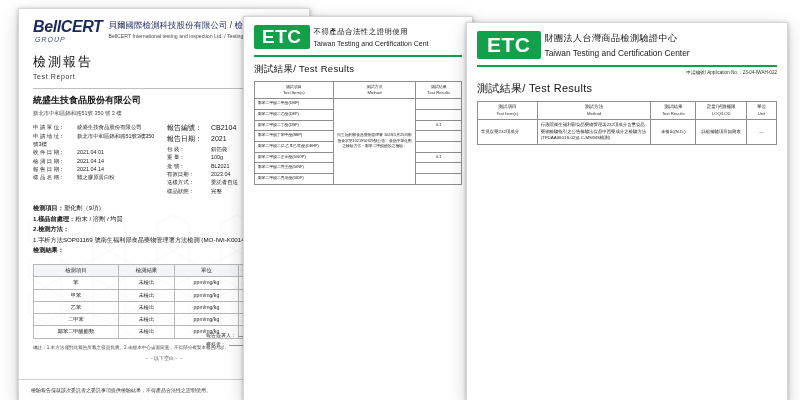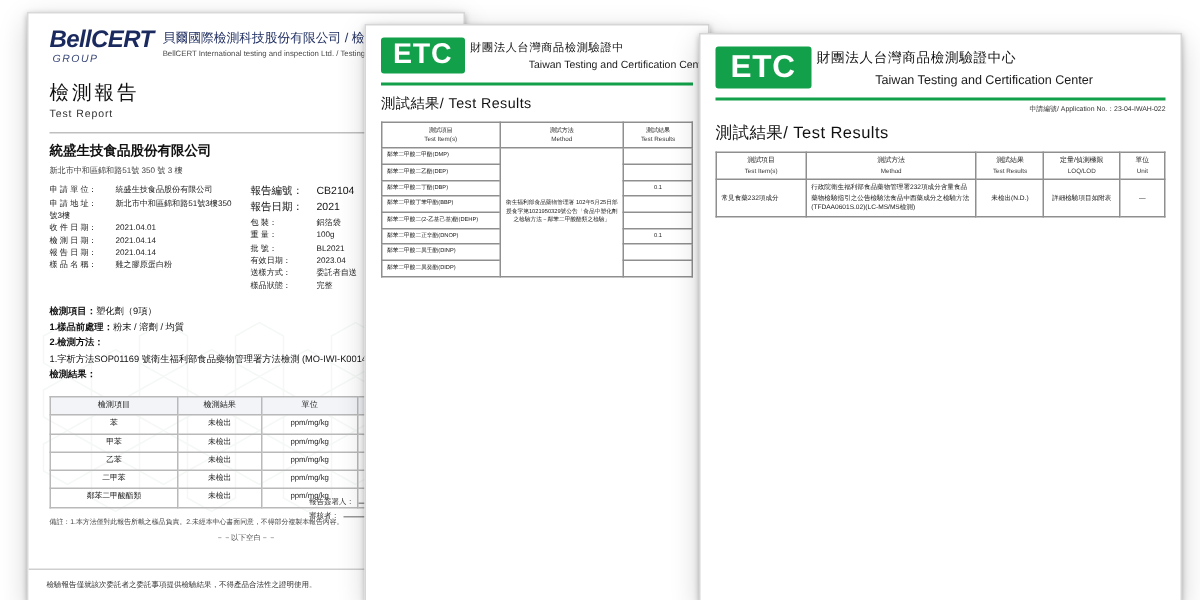--- a/index.html
+++ b/index.html
@@ -219,21 +219,20 @@
     font-size: 9px;
     color: #111;
     white-space: nowrap;
     letter-spacing: 0.5px;
   }
   .etc-names .en {
     font-size: 8.4px;
     color: #1a1a1a;
     white-space: nowrap;
     margin-top: 3px;
-    margin-left: 39px;
   }
   .etc-greenbar {
     height: 2px;
     background: #12a04a;
     margin: 0 10px;
   }
   .etc-appno {
     text-align: right;
     font-size: 4.6px;
     color: #333;
@@ -438,21 +437,21 @@
       <div><span>審核者：</span><span class="line"></span></div>
     </div>
 
     <div class="d1-footer">檢驗報告僅就該次委託者之委託事項提供檢驗結果，不得產品合法性之證明使用。</div>
   </div>
 
   <div class="doc" id="doc2">
     <div class="etc-head">
       <div class="etc-logo">ETC</div>
       <div class="etc-names">
-        <div class="cn">財團法人台灣商品檢測驗證中</div>
+        <div class="cn">不得產品合法性之證明使用</div>
         <div class="en">Taiwan Testing and Certification Cent</div>
       </div>
     </div>
     <div class="etc-greenbar"></div>
 
     <div class="etc-sectitle">測試結果/ Test Results</div>
 
     <table class="etc-table">
       <colgroup>
         <col style="width:38%">

